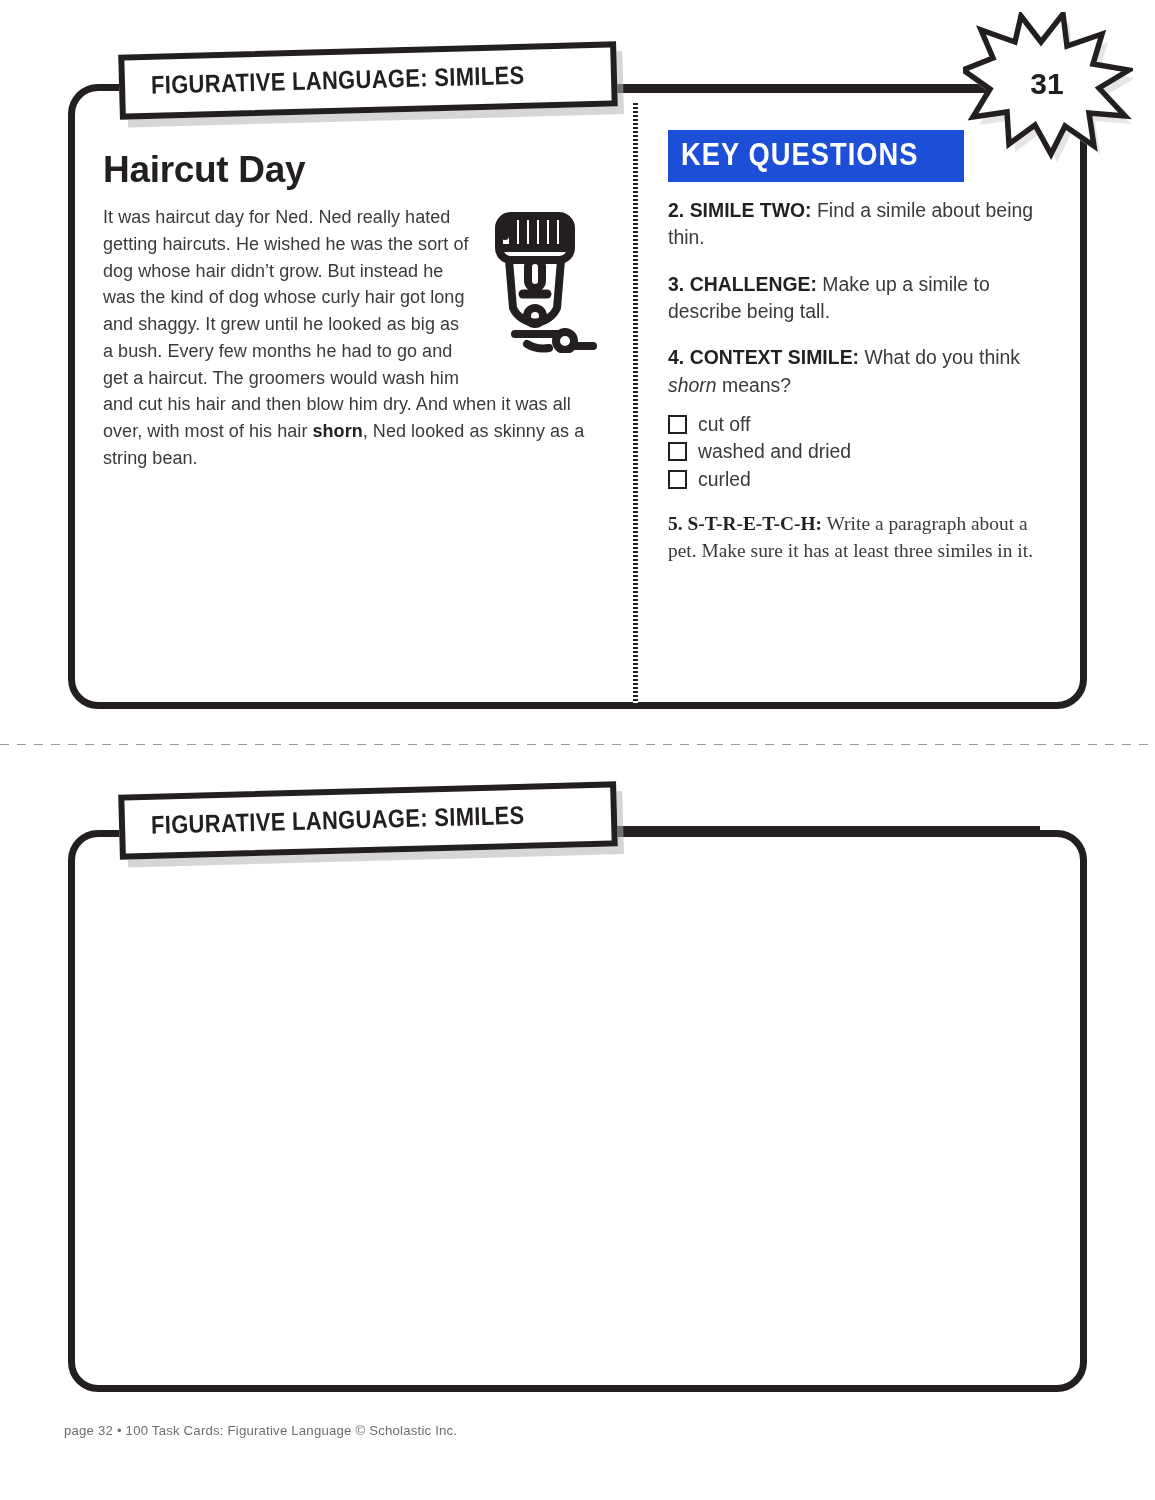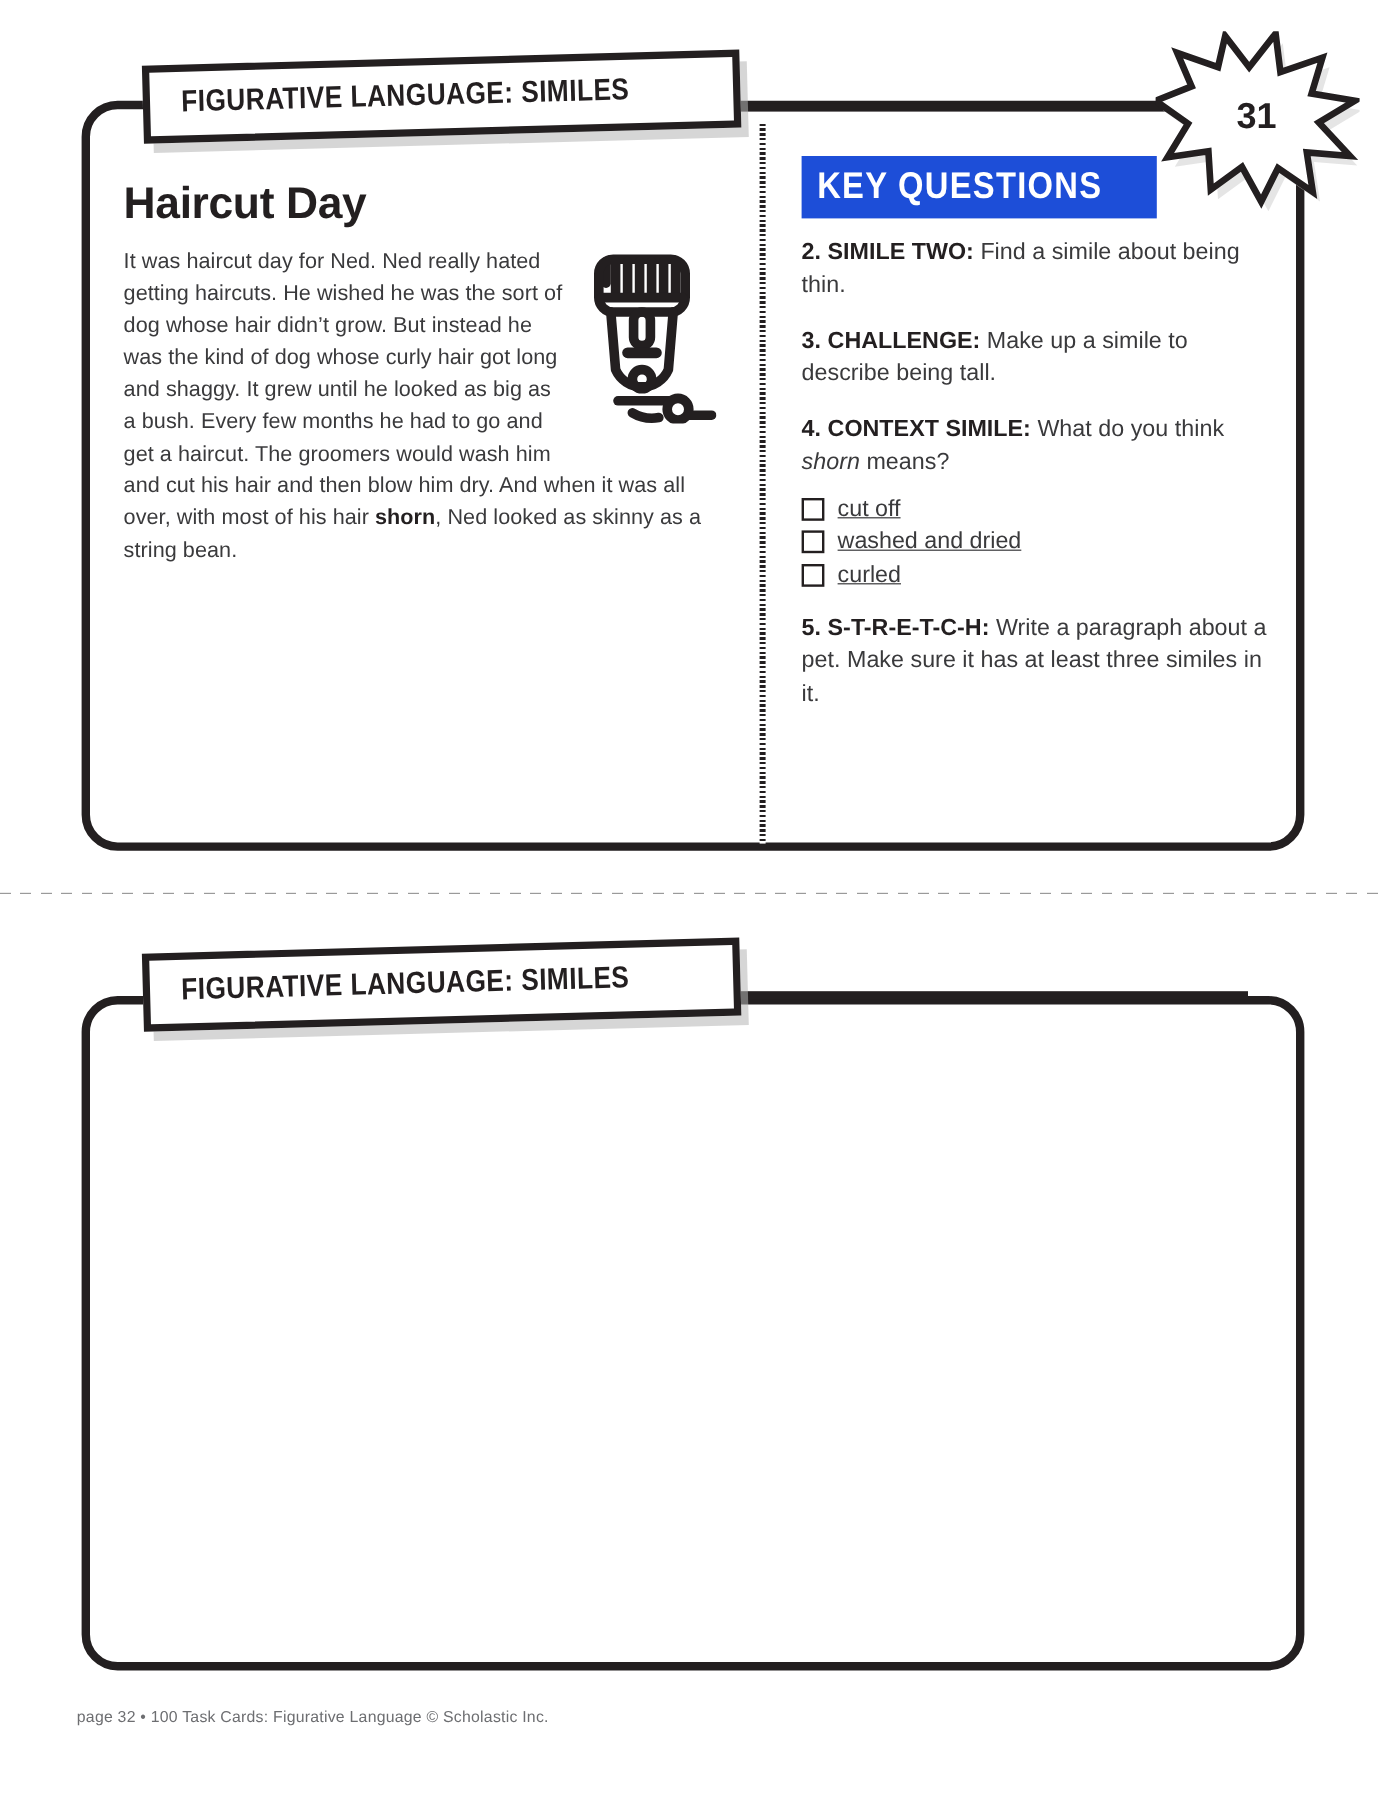--- a/index.html
+++ b/index.html
@@ -60,21 +60,21 @@
     position:absolute;
     height:7px;
     background:#231f20;
     z-index:2;
   }
   #card-1 .connector { left:500px; width:540px; top:86px; }
   #card-2 .connector { left:500px; width:540px; top:81px; }
 
   
   .burst { position:absolute; z-index:7; width:170px; height:150px; }
-  #card-1 .burst { left:963px; top:26px; }
+  #card-1 .burst { left:963px; top:12px; }
   .burst svg { width:100%; height:100%; display:block; }
   .burst-num {
     position:absolute; left:0; right:0; top:0; bottom:0;
     display:flex; align-items:center; justify-content:center;
     font-family:"Liberation Sans Narrow","Liberation Sans", sans-serif;
     font-weight:bold; font-size:30px; color:#231f20;
     padding-bottom:6px; padding-right:2px;
   }
 
   
@@ -135,42 +135,41 @@
     display:inline-block;
   }
 
   .q-item {
     font-size:19.4px;
     line-height:1.41;
     color:#3a3a3c;
     margin:0 0 19px 0;
     letter-spacing:0.02px;
   }
-  .q-item:last-child { margin-bottom:16px; }
+  .q-item:last-child { margin-bottom:16px;font-family:Liberation Serif, serif; }
   .q-item b { color:#231f20; font-weight:bold; }
   .q-item i { font-style:italic; }
 
   .q-choices { margin:-6px 0 18px 0; }
   .choice {
     display:flex;
     align-items:center;
     margin-bottom:2px;
   }
   .checkbox {
     width:19px; height:19px;
     border:2.6px solid #231f20;
     flex:0 0 auto;
     margin-right:11px;
     background:#fff;
   }
   .choice-label {
     font-size:19.4px;
     line-height:1.3;
     color:#3a3a3c;
-    text-decoration:underline;
   }
 
   
   .perforation {
     position:absolute;
     left:0; width:1155px;
     top:744px;
     height:1px;
     background-image: repeating-linear-gradient(
       to right,

